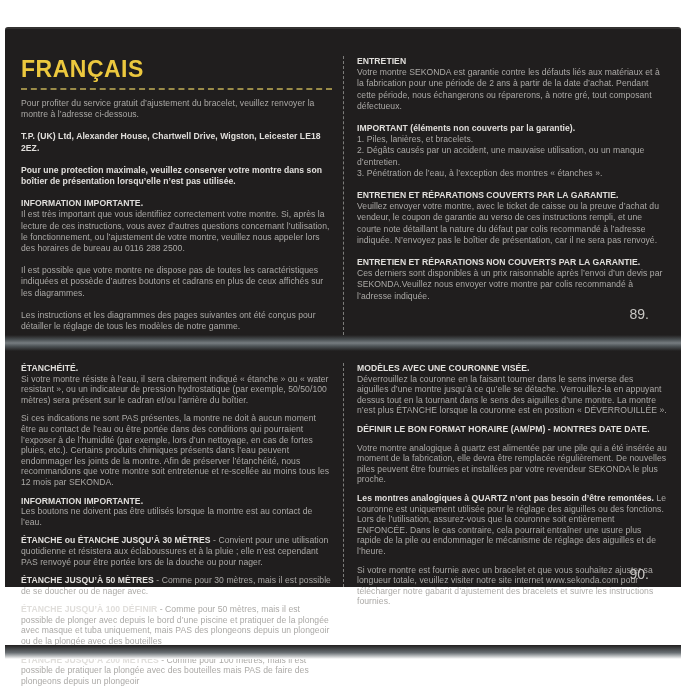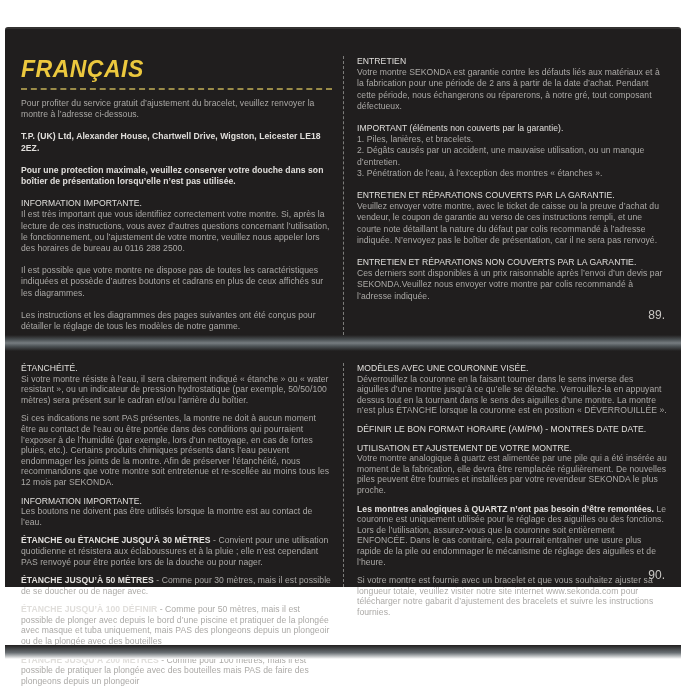--- a/index.html
+++ b/index.html
@@ -24,48 +24,47 @@
     background:linear-gradient(180deg,#201e1e 0%,#6a7074 55%,#ffffff 100%);
   }
   .inner{display:flex;height:100%;box-sizing:border-box;padding:27px 14px 0 16px}
   .panel2 .inner{padding-top:12px}
   .col-left{width:322px;padding-right:11px;box-sizing:border-box}
   .vdiv{width:0;border-left:1px dashed #7d7d7b}
   .col-right{flex:1;padding-left:13px}
   .title{
     margin:0 0 5px 0;font-size:23px;font-weight:700;letter-spacing:.5px;
     color:#ecc83e;
-    font-style:italic;
   }
   .title-rule{border-top:2px dashed #9a8b48;margin:0 0 8px 0}
   .para{margin:0 0 11px 0;font-size:8.6px;line-height:11.2px;letter-spacing:.05px}
   .panel2 .para{margin-bottom:8px;line-height:10.6px}
-  .h{display:block;font-weight:400;color:#e0dedb}
+  .h{display:block;font-weight:700;color:#e0dedb}
   .b{font-weight:700;color:#e0dedb}
   .t{color:#aba9a6}
   .line{display:block}
-  .pageno{position:absolute;right:16px;font-size:12px;color:#c9c7c4}
+  .pageno{position:absolute;right:32px;font-size:14px;color:#c9c7c4}
   .panel1 .pageno{bottom:13px}
   .panel2 .pageno{bottom:5px}
 </style>
 </head>
 <body>
 
 <div class="page">
 
   <div class="panel panel1">
     <div class="inner">
 
       <div class="col-left">
         <h1 class="title">FRANÇAIS</h1>
         <div class="title-rule"></div>
 
         <p class="para"><span class="t">Pour profiter du service gratuit d’ajustement du bracelet, veuillez renvoyer la montre à l’adresse ci-dessous.</span></p>
         <p class="para"><span class="b">T.P. (UK) Ltd, Alexander House, Chartwell Drive, Wigston, Leicester LE18 2EZ.</span></p>
-        <p class="para"><span class="b">Pour une protection maximale, veuillez conserver votre douche dans son boîtier de présentation lorsqu’elle n’est pas utilisée.</span></p>
+        <p class="para"><span class="b">Pour une protection maximale, veuillez conserver votre montre dans son boîtier de présentation lorsqu’elle n’est pas utilisée.</span></p>
         <p class="para">
           <span class="h">INFORMATION IMPORTANTE.</span><span class="t">Il est très important que vous identifiiez correctement votre montre. Si, après la lecture de ces instructions, vous avez d’autres questions concernant l’utilisation, le fonctionnement, ou l’ajustement de votre montre, veuillez nous appeler lors des horaires de bureau au 0116 288 2500.</span>
         </p>
         <p class="para"><span class="t">Il est possible que votre montre ne dispose pas de toutes les caractéristiques indiquées et possède d’autres boutons et cadrans en plus de ceux affichés sur les diagrammes.</span></p>
         <p class="para"><span class="t">Les instructions et les diagrammes des pages suivantes ont été conçus pour détailler le réglage de tous les modèles de notre gamme.</span></p>
       </div>
 
       <div class="vdiv"></div>
 
       <div class="col-right">
@@ -119,21 +118,21 @@
       <div class="vdiv"></div>
 
       <div class="col-right">
         <p class="para">
           <span class="h">MODÈLES AVEC UNE COURONNE VISÉE.</span><span class="t">Déverrouillez la couronne en la faisant tourner dans le sens inverse des aiguilles d’une montre jusqu’à ce qu’elle se détache. Verrouillez-la en appuyant dessus tout en la tournant dans le sens des aiguilles d’une montre. La montre n’est plus ÉTANCHE lorsque la couronne est en position « DÉVERROUILLÉE ».</span>
         </p>
         <p class="para">
           <span class="h">DÉFINIR LE BON FORMAT HORAIRE (AM/PM) - MONTRES DATE DATE.</span>
         </p>
         <p class="para">
-          <span class="h">UTILISATION ET AJUSTEMENT DE VOTRE MONTRE.</span><span class="t">Votre montre analogique à quartz est alimentée par une pile qui a été insérée au moment de la fabrication, elle devra être remplacée régulièrement. De nouvelles piles peuvent être fournies et installées par votre revendeur SEKONDA le plus proche.</span>
+          <span class="t">Votre montre analogique à quartz est alimentée par une pile qui a été insérée au moment de la fabrication, elle devra être remplacée régulièrement. De nouvelles piles peuvent être fournies et installées par votre revendeur SEKONDA le plus proche.</span>
         </p>
         <p class="para">
           <span class="b">Les montres analogiques à QUARTZ n’ont pas besoin d’être remontées.</span><span class="t"> Le couronne est uniquement utilisée pour le réglage des aiguilles ou des fonctions. Lors de l’utilisation, assurez-vous que la couronne soit entièrement ENFONCÉE. Dans le cas contraire, cela pourrait entraîner une usure plus rapide de la pile ou endommager le mécanisme de réglage des aiguilles et de l’heure.</span>
         </p>
         <p class="para"><span class="t">Si votre montre est fournie avec un bracelet et que vous souhaitez ajuster sa longueur totale, veuillez visiter notre site internet www.sekonda.com pour télécharger notre gabarit d’ajustement des bracelets et suivre les instructions fournies.</span></p>
       </div>
     </div>
     <div class="pageno">90.</div>
   </div>
 

